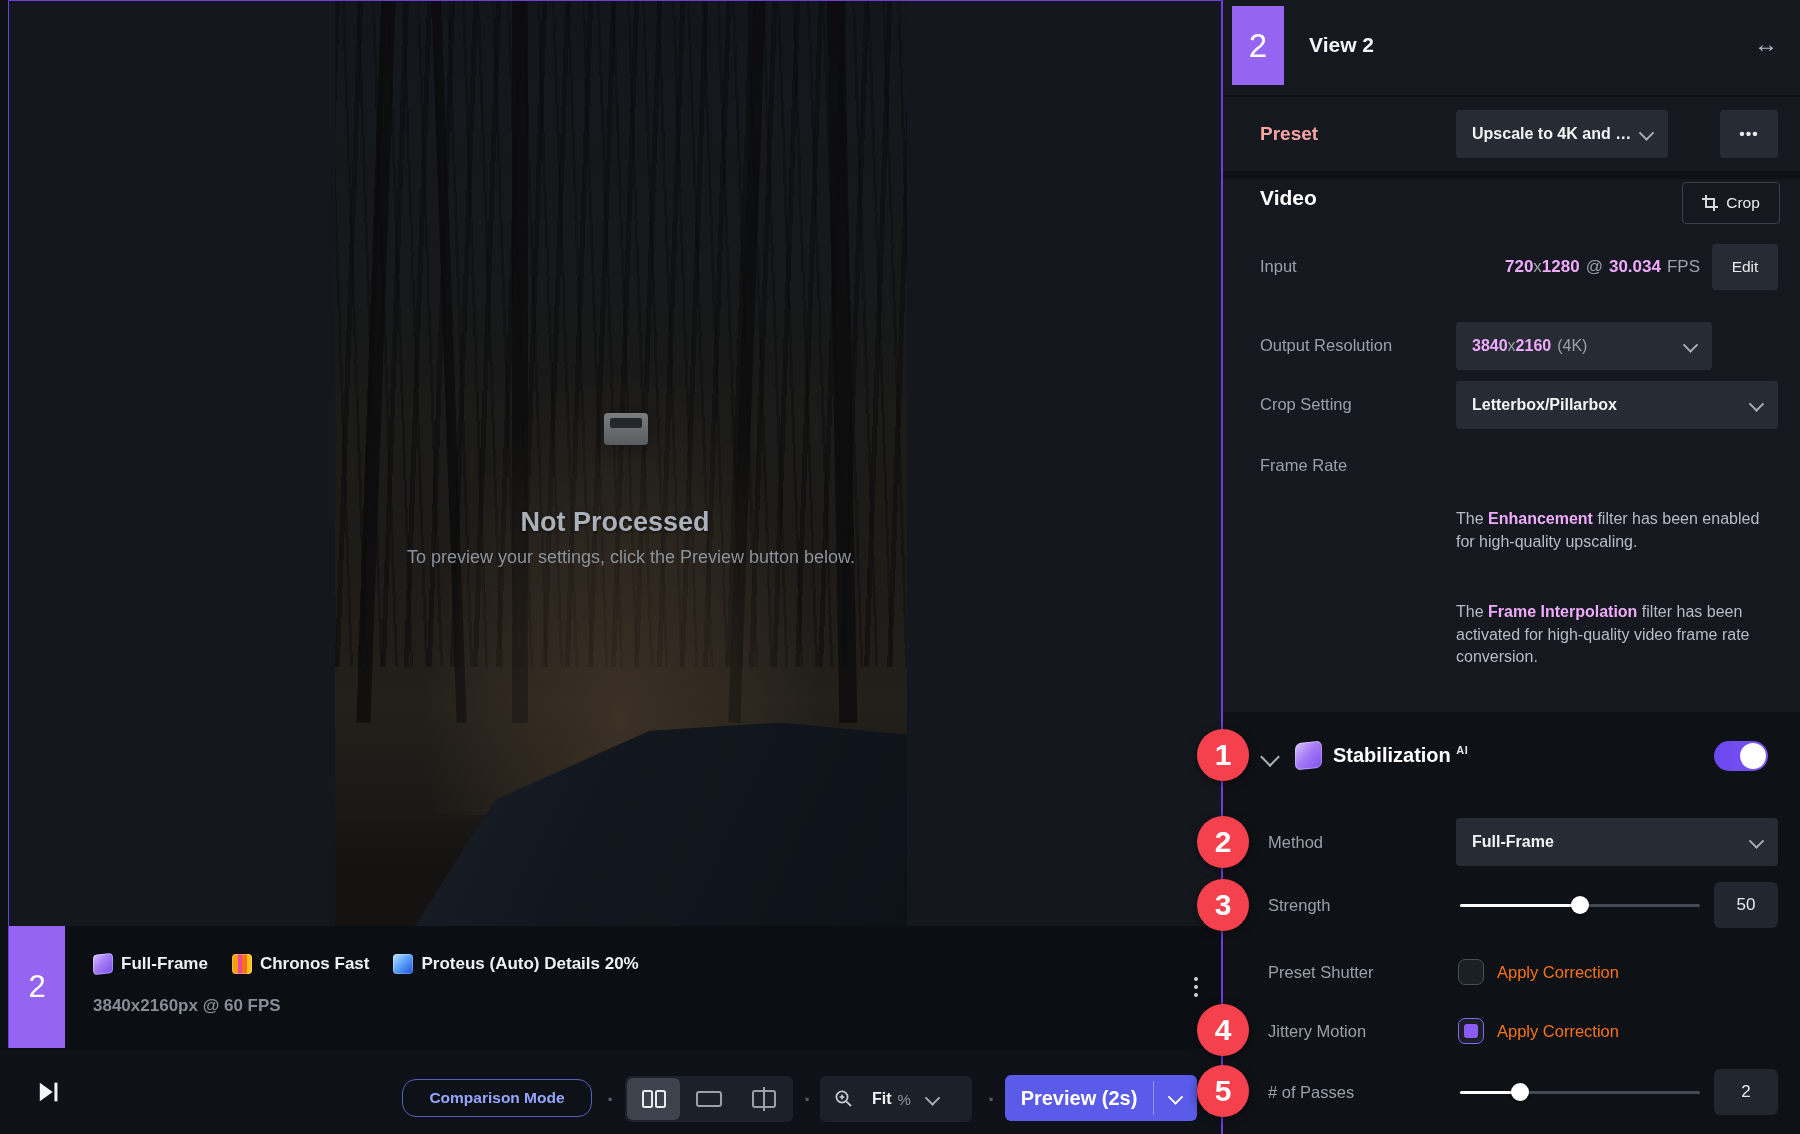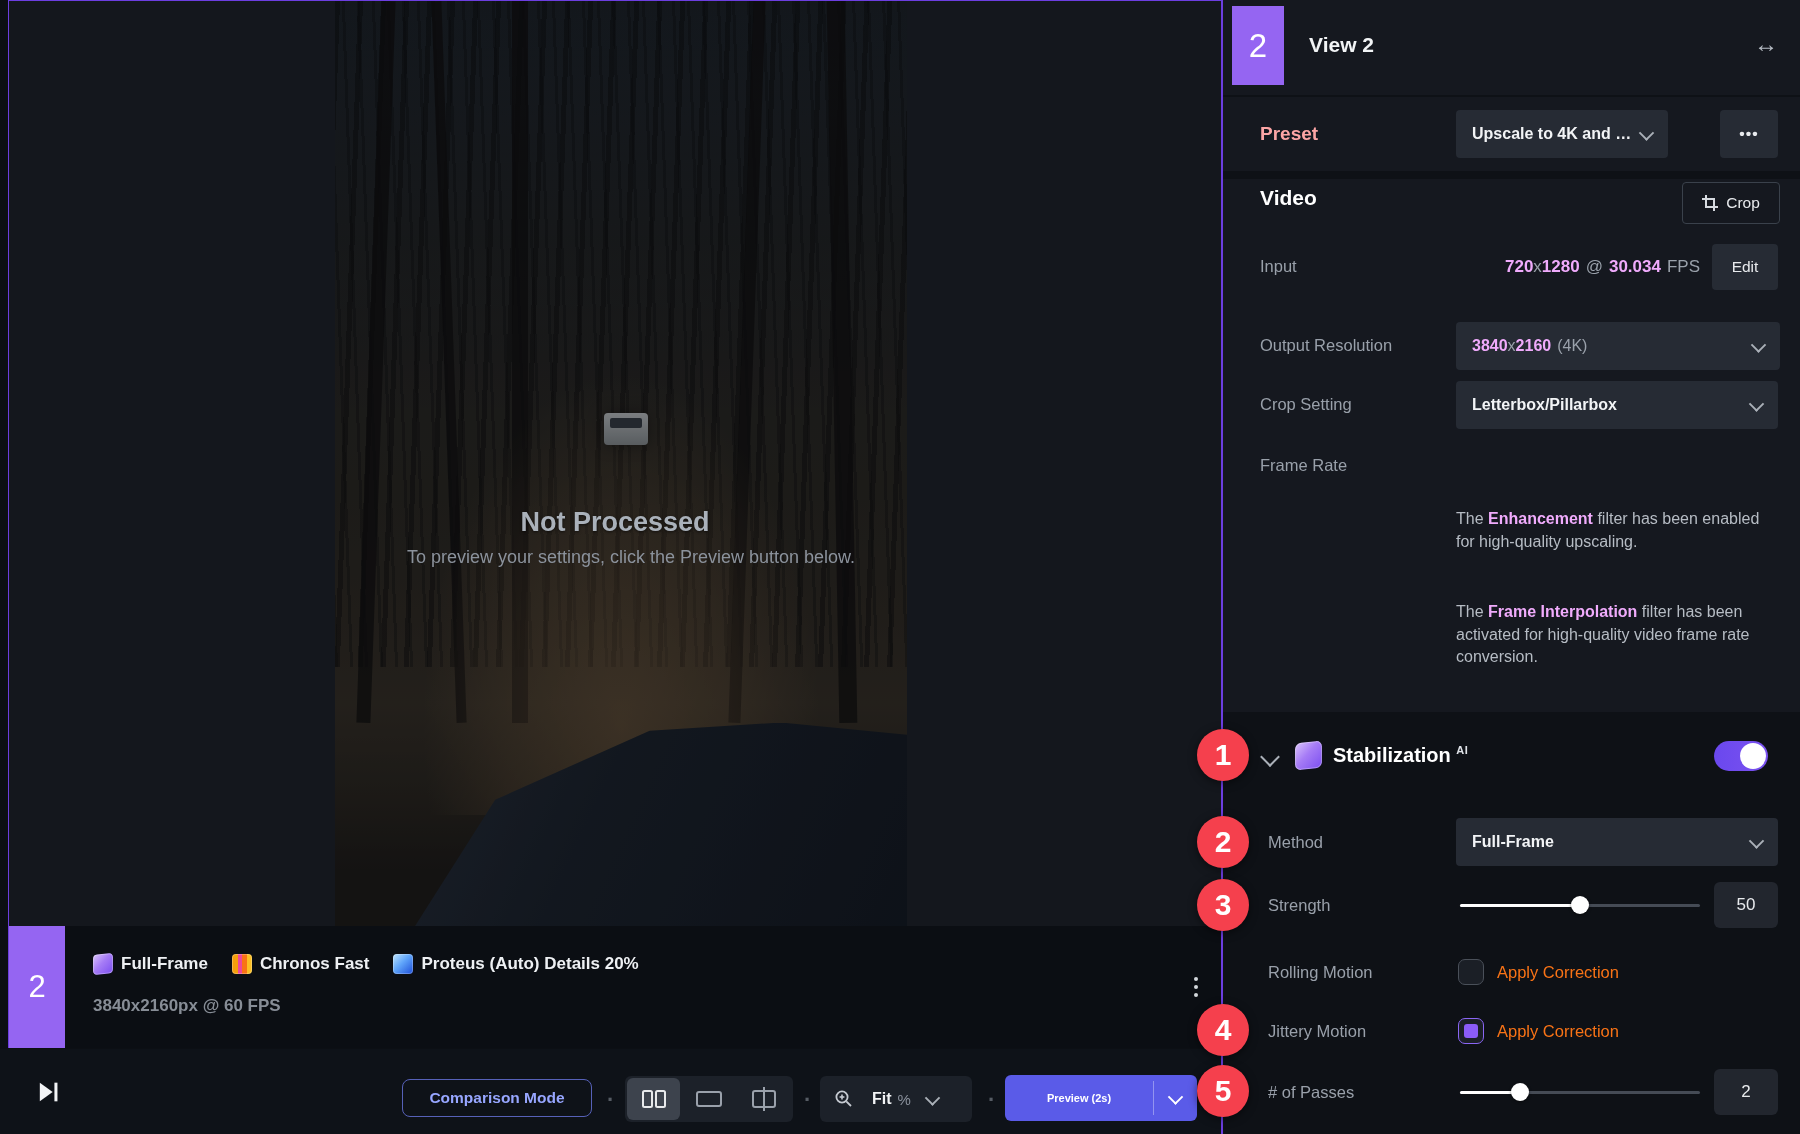--- a/index.html
+++ b/index.html
@@ -35,30 +35,30 @@
   .kebab{right:16px;top:39px;width:18px;height:44px;display:flex;flex-direction:column;align-items:center;justify-content:center;gap:4px;}
   .kebab i{width:4px;height:4px;border-radius:50%;background:#d3d7dc;}
   .mini-icon{width:20px;height:20px;border-radius:4px;display:inline-block;}
   .stab-grad{background:linear-gradient(135deg,#d9c2fb 0%,#a67cf6 45%,#7c4ff0 100%);transform:rotate(-6deg) skewX(-6deg);box-shadow:inset 0 0 0 1px rgba(255,255,255,0.35);}
   .chronos-grad{background:linear-gradient(90deg,#f59e0b 0 28%,#ec4899 28% 52%,#f97316 52% 74%,#fbbf24 74%);box-shadow:inset 0 0 0 1px rgba(255,255,255,0.25);}
   .proteus-grad{background:linear-gradient(135deg,#bfe6fd 0%,#60a5fa 45%,#1d4ed8 100%);box-shadow:inset 0 0 0 1px rgba(255,255,255,0.25);}
   
   #toolbar{left:0;top:1049px;width:1221px;height:85px;background:#0e1218;}
   .tb-dot{top:38px;font-size:22px;font-weight:700;color:#565c64;}
   #skip-btn{left:34px;top:29px;width:28px;height:28px;}
-  #comparison-btn{left:402px;top:30px;width:190px;height:38px;border:1px solid #5661b8;border-radius:8px;display:flex;align-items:center;justify-content:center;font-size:15.5px;font-weight:700;color:#97a6ff;box-sizing:border-box;}
+  #comparison-btn{left:402px;top:30px;width:190px;height:38px;border:1px solid #5661b8;border-radius:14px;display:flex;align-items:center;justify-content:center;font-size:15.5px;font-weight:700;color:#97a6ff;box-sizing:border-box;}
   #seg-control{left:625px;top:27px;width:168px;height:46px;background:#1c2129;border-radius:6px;display:flex;align-items:center;padding:0 2px;box-sizing:border-box;gap:2px;}
   .seg{width:53px;height:42px;border-radius:6px;display:flex;align-items:center;justify-content:center;}
   .seg.selected{background:#3d434d;}
   #zoom-group{left:820px;top:27px;width:152px;height:46px;background:#1c2129;border-radius:6px;display:flex;align-items:center;padding:0 14px;box-sizing:border-box;}
   #zoom-group .zlabel{font-size:16px;font-weight:700;color:#f2f4f6;margin-left:18px;}
   #zoom-group .zunit{font-size:15px;color:#8a919c;margin-left:6px;}
   #zoom-group .chev{margin-left:16px;}
   #preview-btn{left:1005px;top:26px;width:192px;height:46px;background:#5A5BE8;border-radius:6px;display:flex;align-items:stretch;overflow:hidden;}
-  #preview-btn .main{width:148px;display:flex;align-items:center;justify-content:center;font-size:11px;font-weight:700;color:#fff;}
+  #preview-btn .main{width:148px;display:flex;align-items:center;justify-content:center;font-size:20px;font-weight:700;color:#fff;}
   #preview-btn .divider{width:1px;background:rgba(255,255,255,0.35);margin:6px 0;}
   #preview-btn .dd{flex:1;display:flex;align-items:center;justify-content:center;}
   #preview-btn .chev{border-color:#fff;}
   
   #panel{left:1223px;top:0;width:577px;height:1134px;background:#0e1116;}
   .card{background:#15181f;position:absolute;left:0;width:577px;}
   #p-header{top:0;height:95px;}
   #p-header .vbadge{left:9px;top:6px;width:52px;height:79px;background:#9565F2;display:flex;align-items:center;justify-content:center;font-size:33px;font-weight:500;color:#fff;}
   #p-header .title{left:86px;top:33px;font-size:21px;font-weight:700;}
   #p-header .resize{right:22px;top:30px;font-size:24px;color:#b6bcc4;}
@@ -219,21 +219,21 @@
     <span>Crop</span>
   </div>
 
   <span class="abs plabel" style="left:37px;top:257px;">Input</span>
   <div class="abs" style="left:0;top:257px;width:477px;text-align:right;font-size:17px;">
     <b>720</b><span class="dim">x</span><b>1280</b><span class="dim sfx">@</span><b class="sfx">30.034</b><span class="dim sfx">FPS</span>
   </div>
   <div class="btn" style="left:489px;top:244px;width:66px;height:46px;">Edit</div>
 
   <span class="abs plabel" style="left:37px;top:336px;">Output Resolution</span>
-  <div class="dropdown" style="left:233px;top:322px;width:324px;">
+  <div class="dropdown" style="left:233px;top:322px;width:256px;">
     <span><b>3840</b><span class="dim">x</span><b>2160</b><span class="dim sfx">(4K)</span></span>
     <span class="chev"></span>
   </div>
 
   <span class="abs plabel" style="left:37px;top:395px;">Crop Setting</span>
   <div class="dropdown" style="left:233px;top:381px;width:322px;">
     <span>Letterbox/Pillarbox</span>
     <span class="chev"></span>
   </div>
 
@@ -256,21 +256,21 @@
   </div>
 
   <span class="abs plabel" style="left:45px;top:896px;">Strength</span>
   <div class="slider" style="left: 237px; top: 896px; --p: 50%;">
     <div class="track"></div>
     <div class="fill"></div>
     <div class="thumb"></div>
   </div>
   <div class="valbox" style="left:491px;top:882px;">50</div>
 
-  <span class="abs plabel" style="left:45px;top:963px;">Rolling Motion</span>
+  <span class="abs plabel" style="left:45px;top:963px;">Preset Shutter</span>
   <div class="checkbox" style="left:235px;top:959px;"></div>
   <span class="cb-label" style="top:963px;">Apply Correction</span>
 
   <span class="abs plabel" style="left:45px;top:1022px;">Jittery Motion</span>
   <div class="checkbox checked" style="left:235px;top:1018px;">
       <div class="inner"></div>
     </div>
   <span class="cb-label" style="top:1022px;">Apply Correction</span>
 
   <span class="abs plabel" style="left:45px;top:1083px;"># of Passes</span>

